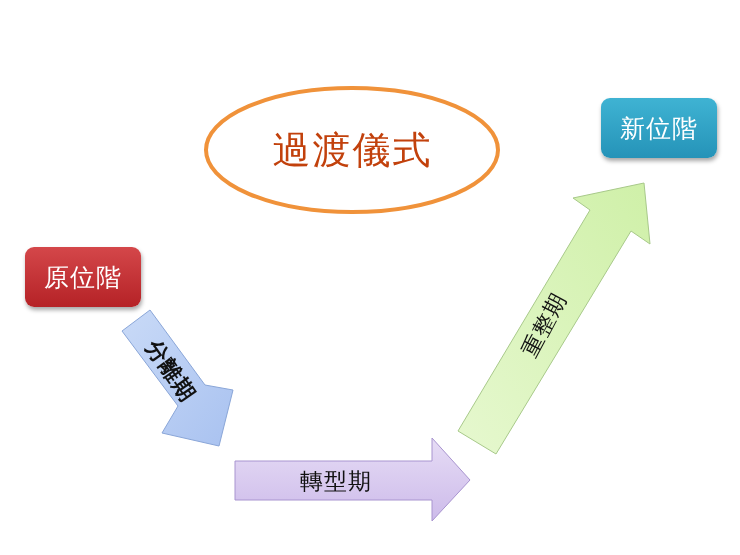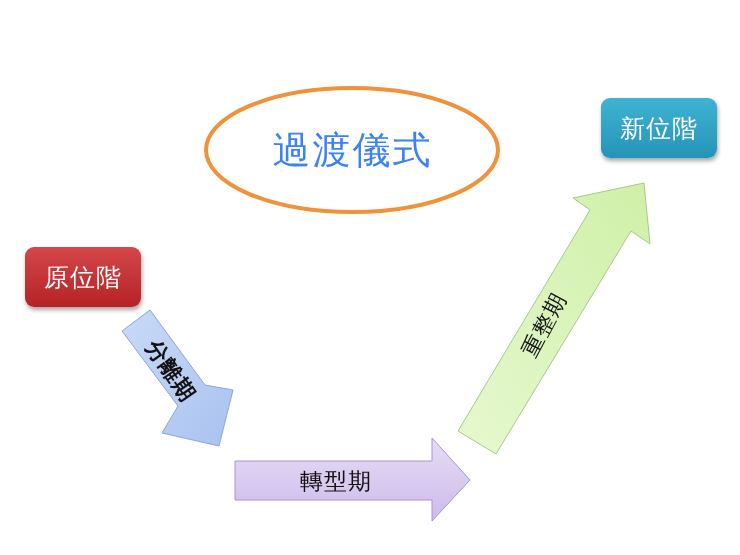--- a/index.html
+++ b/index.html
@@ -5,21 +5,21 @@
     html, body { margin: 0; padding: 0; }
     body {
       width: 740px; height: 555px; background: #ffffff; position: relative; overflow: hidden;
       font-family: "DejaVu Sans", "Liberation Sans", sans-serif;
     }
     .stage { position: absolute; left: 0; top: 0; width: 740px; height: 555px; }
     svg.shapes { position: absolute; left: 0; top: 0; }
     .title-text {
       position: absolute; left: 205px; top: 120px; width: 295px; height: 60px;
       display: flex; align-items: center; justify-content: center;
-      font-size: 38px; color: #3b82f6; letter-spacing: 2px;
+      font-size: 38px; color: #c2410c; letter-spacing: 2px;
     }
     .box {
       position: absolute; border-radius: 9px; color: #ffffff;
       display: flex; align-items: center; justify-content: center;
       font-size: 25px; letter-spacing: 1px;
       box-shadow: 1px 3px 4px rgba(0,0,0,0.35);
     }
     .box-origin {
       left: 25px; top: 247px; width: 116px; height: 60px;
       background: linear-gradient(#d4474a, #b52226);

